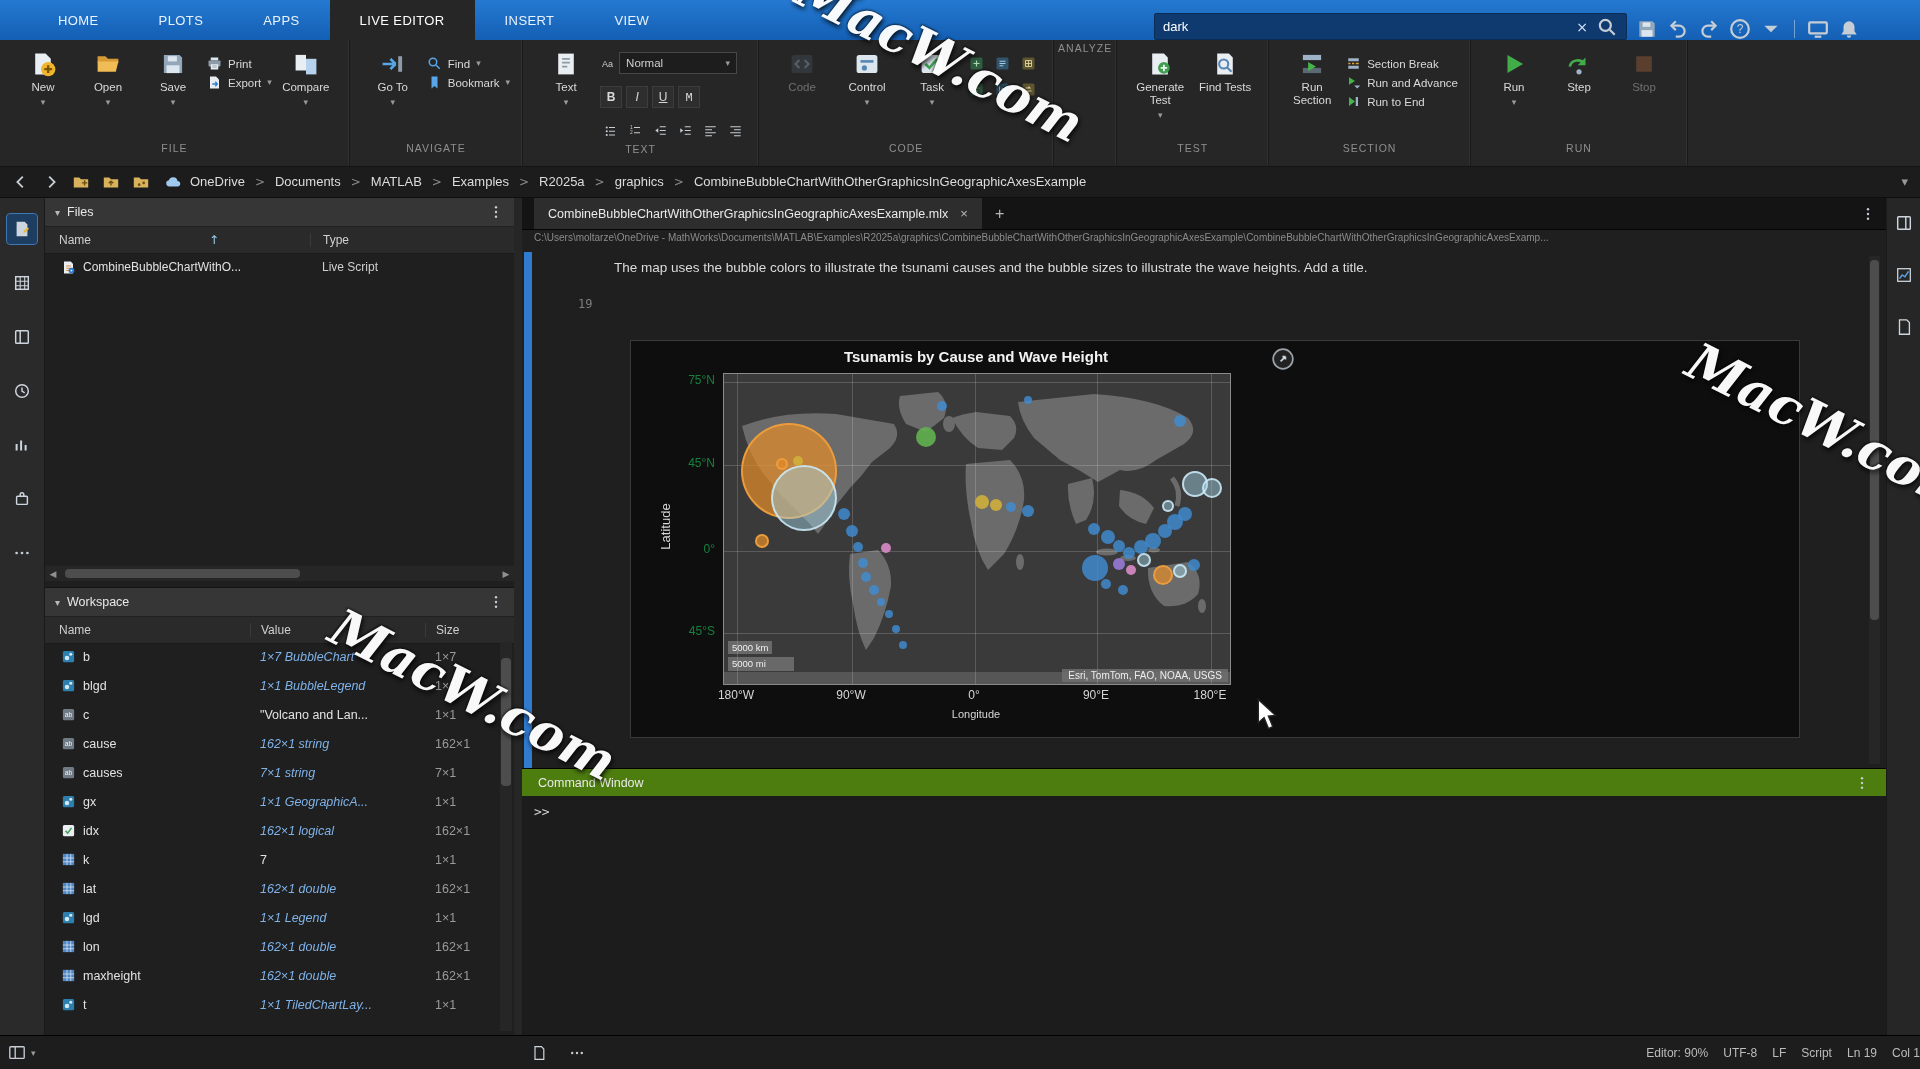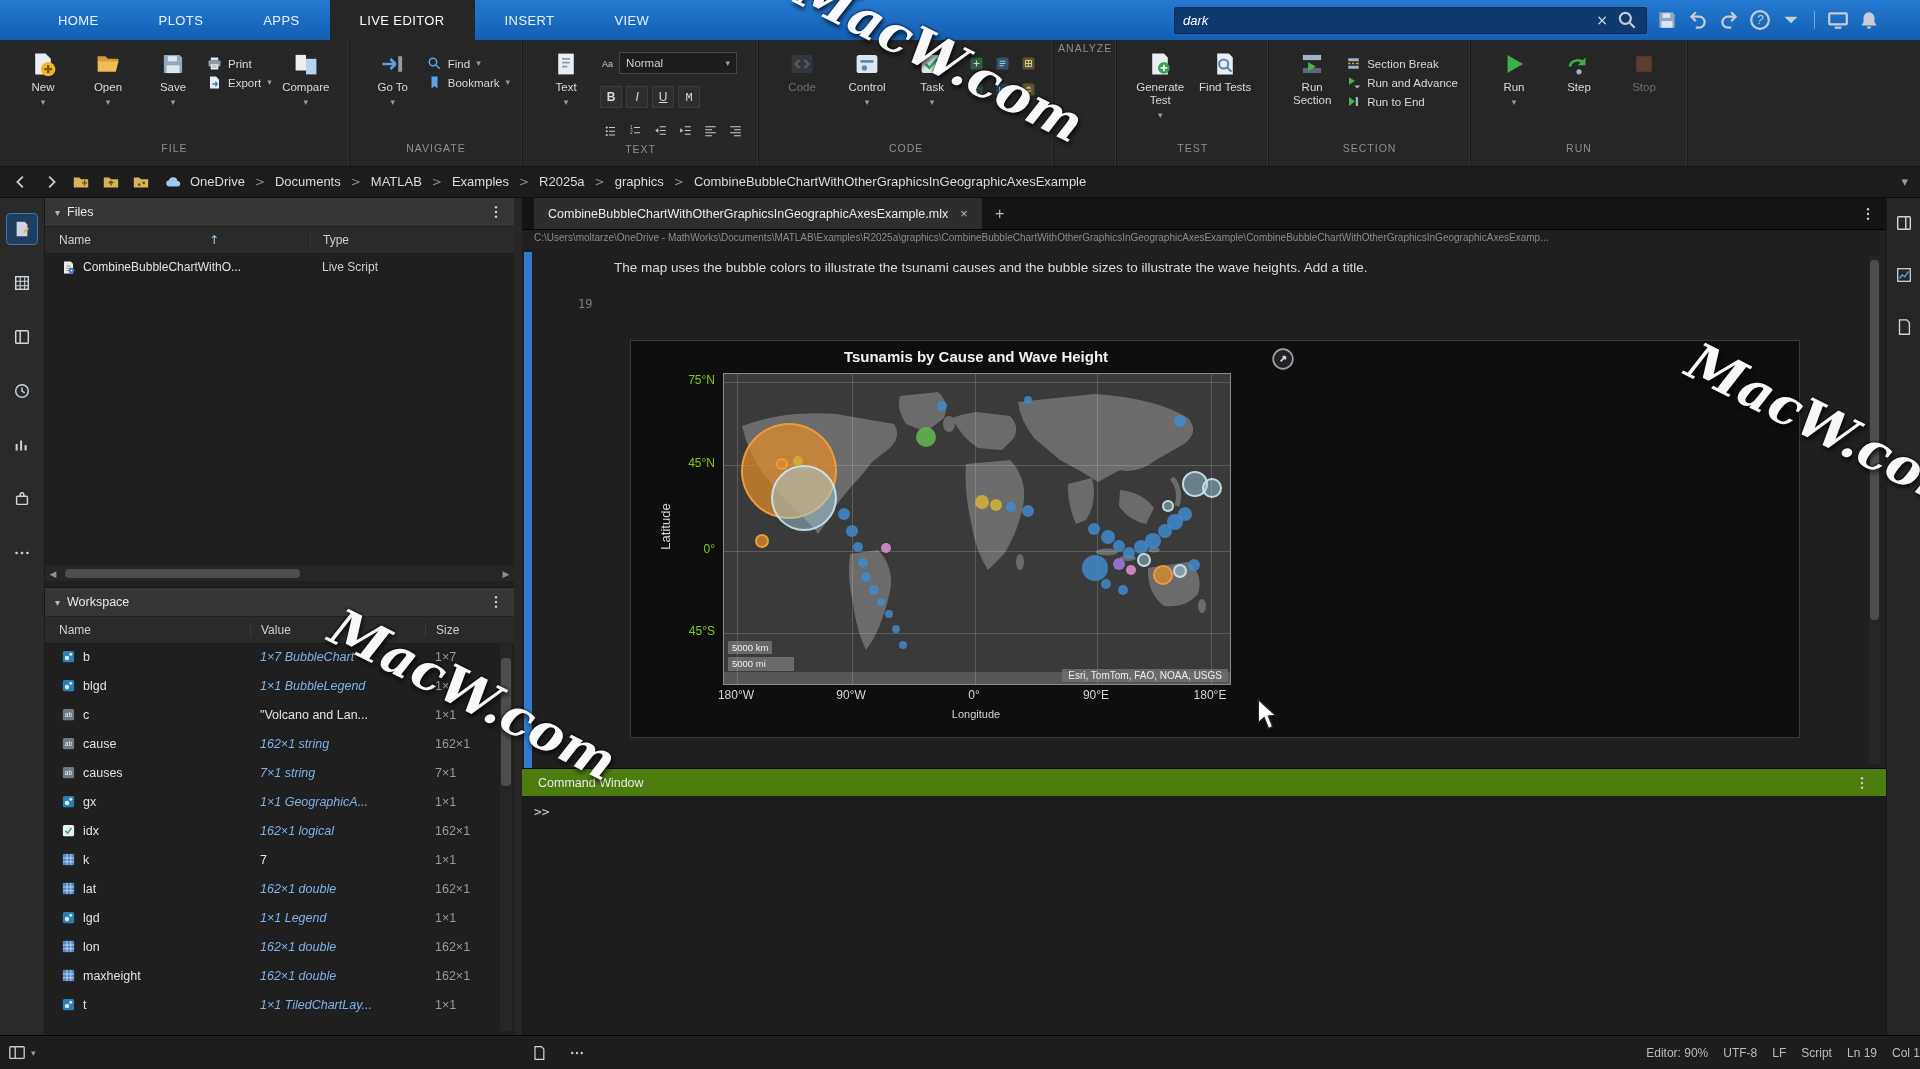--- a/index.html
+++ b/index.html
@@ -11,21 +11,21 @@
   .ic-lg{width:26px;height:26px;}
   .ic-sm{width:15px;height:15px;}
   .ic-md{width:18px;height:18px;}
 
   
   #topbar{position:absolute;left:0;top:0;width:1920px;height:40px;
           background:linear-gradient(180deg,#2579d1,#135fb4);display:flex;align-items:stretch;z-index:5;}
   #tabs{display:flex;align-items:stretch;padding-left:28px;}
   .t-tab{display:flex;align-items:center;padding:0 30px;font-size:13px;letter-spacing:.4px;color:#eaf2fb;cursor:default;}
   .t-tab.active{background:#262626;color:#fff;}
-  #topbar-right{margin-left:auto;display:flex;align-items:center;gap:9px;padding-right:40px;font-style:italic;}
+  #topbar-right{margin-left:auto;display:flex;align-items:flex-end;gap:9px;padding-right:60px;}
   #searchbox{width:455px;height:25px;background:#0f3a70;border:1px solid #0a2c57;border-radius:2px;
              display:flex;align-items:center;gap:8px;padding:0 8px;font-size:13px;color:#fff;}
   #searchbox .sq-clear{margin-left:auto;color:#d5e4f7;font-size:14px;cursor:pointer;}
   .qi{width:22px;height:22px;display:flex;align-items:center;justify-content:center;}
   .q-div{width:1px;height:18px;background:rgba(255,255,255,.4);margin:0 3px;}
 
   
   #ribbon{position:absolute;left:0;top:40px;width:1920px;height:126px;background:#262626;
           border-bottom:1px solid #141414;display:flex;z-index:4;}
   .rb-group{display:flex;flex-direction:column;border-right:1px solid #191919;box-shadow:inset -1px 0 0 #313131;}
@@ -127,21 +127,21 @@
   #fig-expand{position:absolute;left:640px;top:6px;width:24px;height:24px;}
   #fig-title{position:absolute;left:92px;top:7px;width:506px;text-align:center;font-size:15px;font-weight:bold;color:#f2f2f2;}
   #fig-map{position:absolute;left:92px;top:32px;width:506px;height:310px;background:#3a3a3a;border:1px solid #8a8a8a;
            overflow:hidden;box-sizing:content-box;}
   #world-svg{position:absolute;left:0;top:0;width:506px;height:310px;}
   .gl-v{position:absolute;top:0;bottom:0;width:1px;background:rgba(255,255,255,.17);}
   .gl-h{position:absolute;left:0;right:0;height:1px;background:rgba(255,255,255,.17);}
   .bub{position:absolute;border-radius:50%;}
   .bub.ring-lb{border:2px solid rgba(205,235,248,.85);box-sizing:border-box;}
   .bub.ring-o{border:2px solid rgba(238,158,62,.95);box-sizing:border-box;}
-  .ytick{position:absolute;left:28px;width:56px;text-align:right;font-size:12px;color:#84cc16;}
+  .ytick{position:absolute;left:28px;width:56px;text-align:right;font-size:12px;color:#15803d;}
   .xtick{position:absolute;top:347px;transform:translateX(-50%);font-size:12px;color:#d6d6d6;}
   #fig-ylab{position:absolute;left:-26px;top:178px;width:120px;text-align:center;transform:rotate(-90deg);
             font-size:13px;color:#d6d6d6;}
   #fig-xlab{position:absolute;left:92px;top:367px;width:506px;text-align:center;font-size:11px;color:#d6d6d6;}
   #scale-km{position:absolute;left:4px;bottom:30px;background:rgba(130,130,130,.65);color:#f0f0f0;
             font-size:9.5px;padding:0 4px;line-height:13px;}
   #scale-mi{position:absolute;left:4px;bottom:13px;background:rgba(130,130,130,.65);color:#f0f0f0;
             font-size:9.5px;padding:0 28px 0 4px;line-height:14px;}
   #attribution{position:absolute;right:2px;bottom:2px;background:rgba(110,110,110,.85);color:#ededed;
                font-size:10px;padding:1px 6px;white-space:nowrap;}

